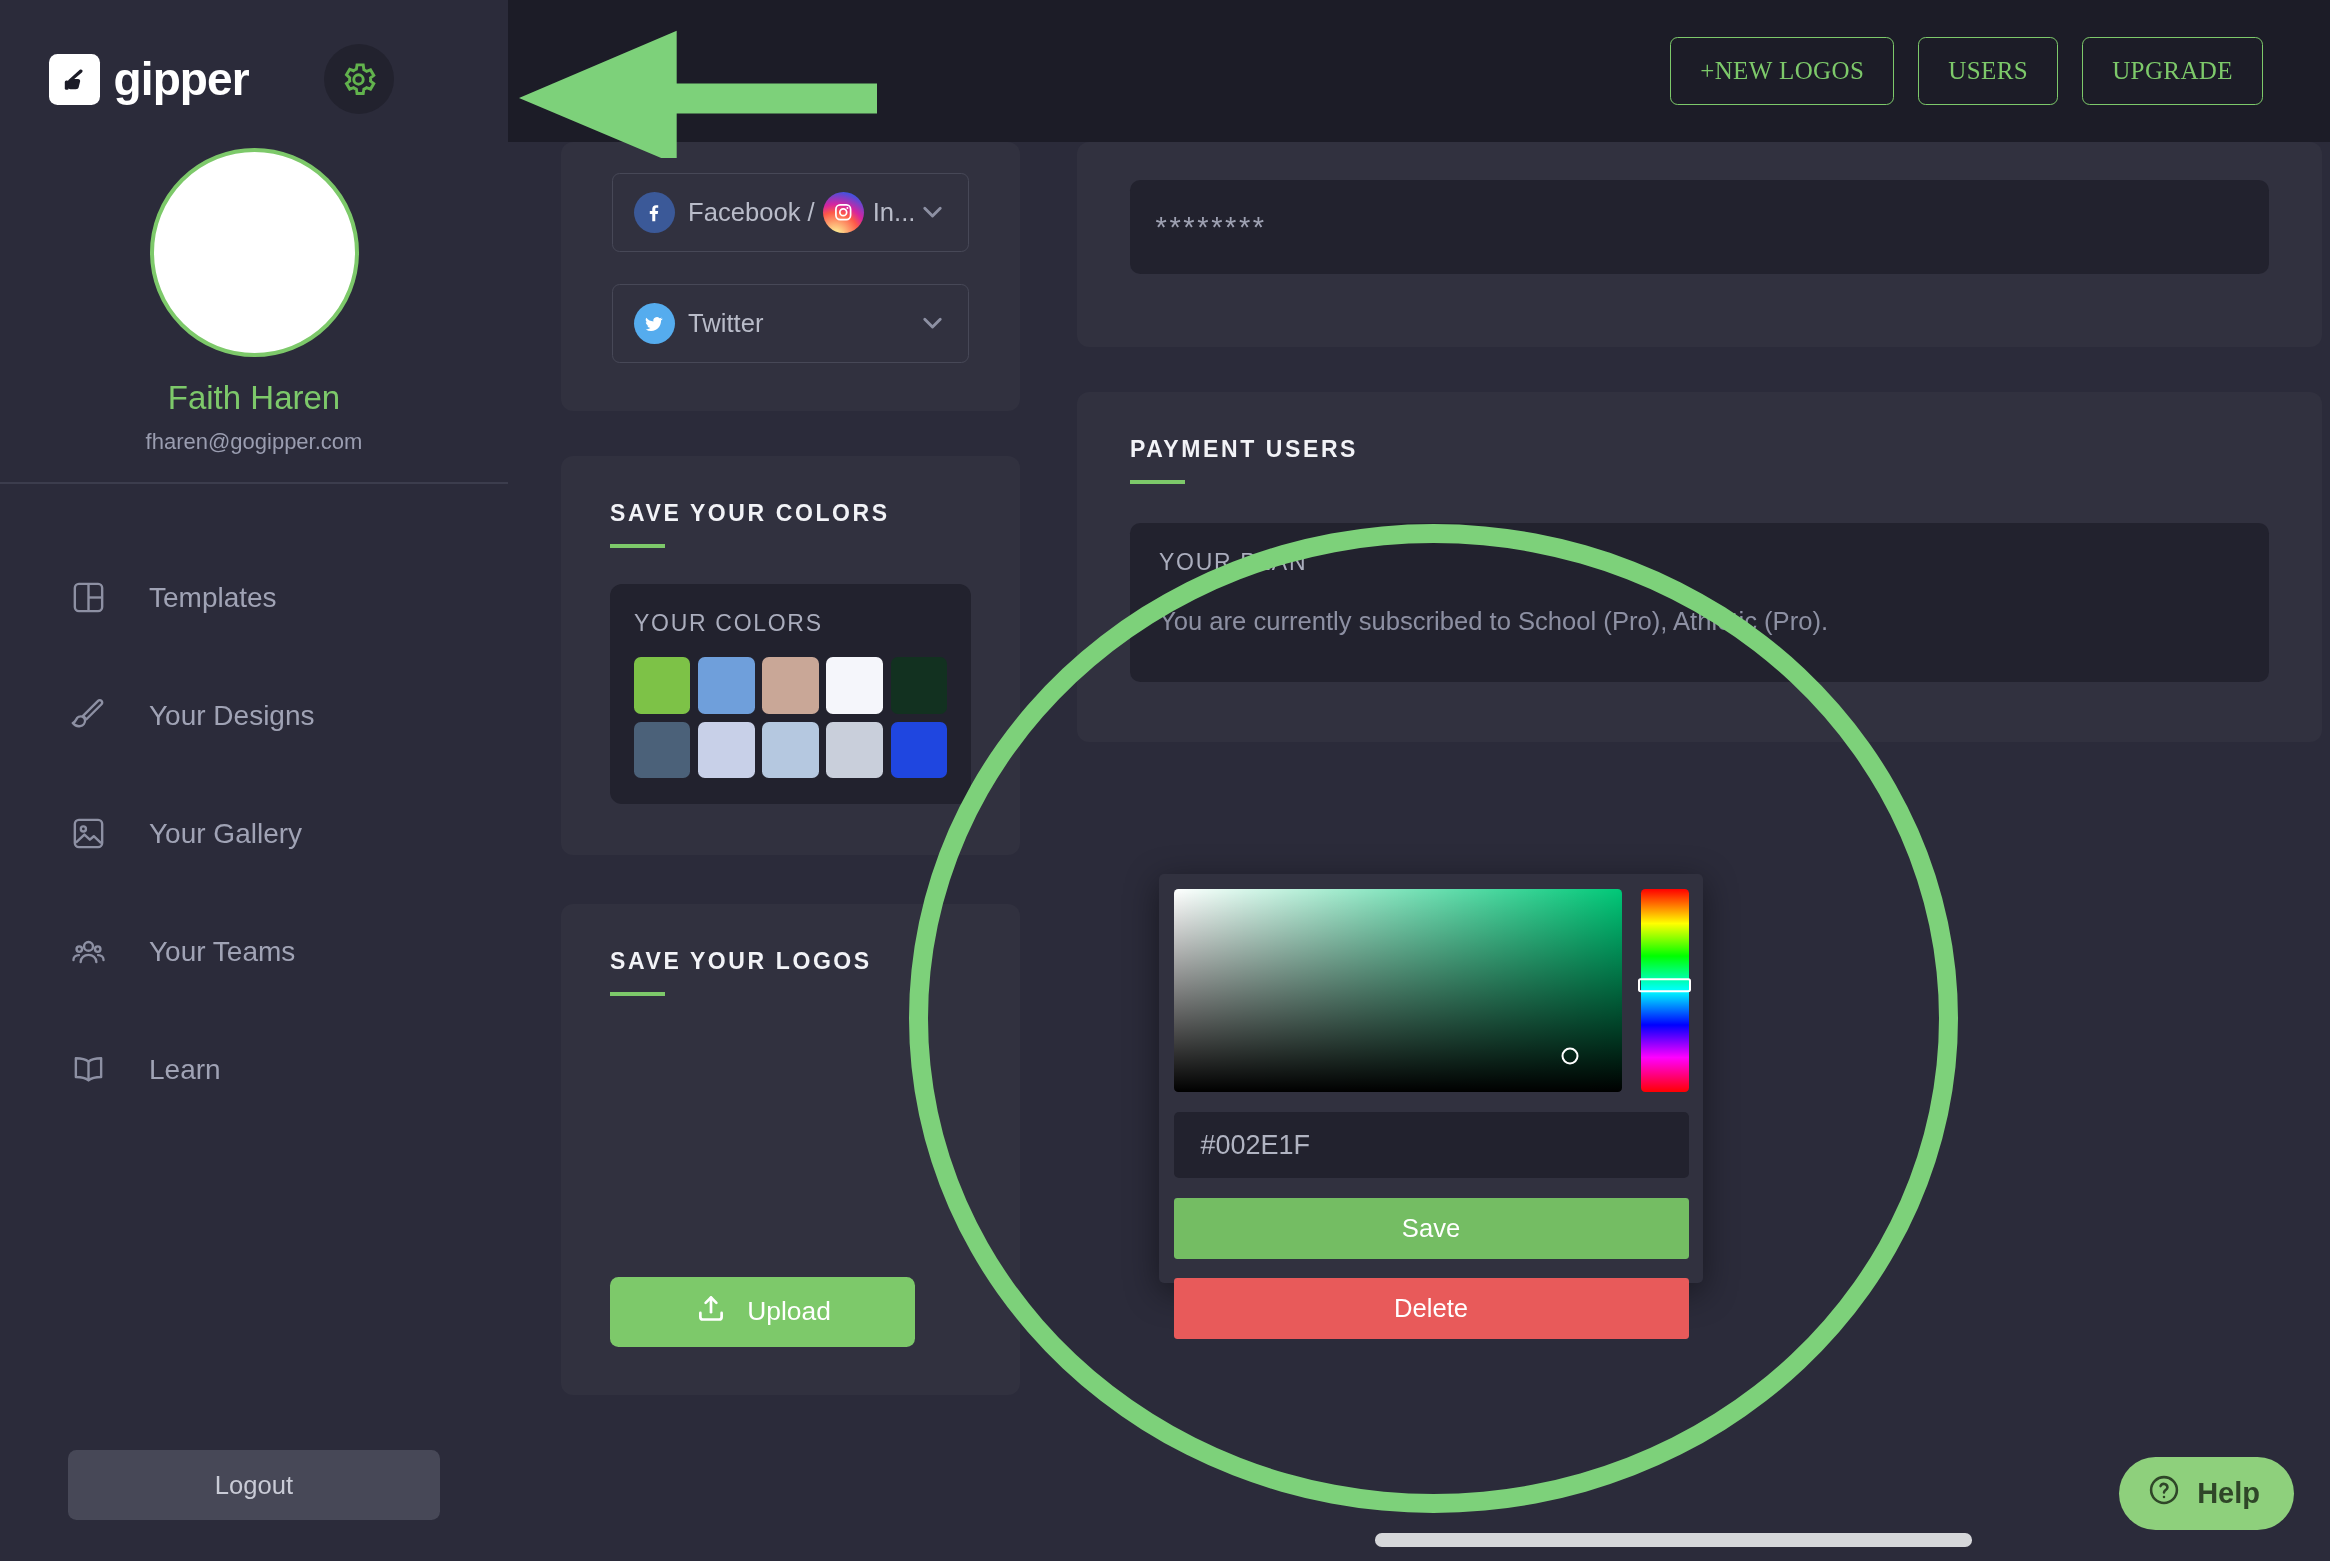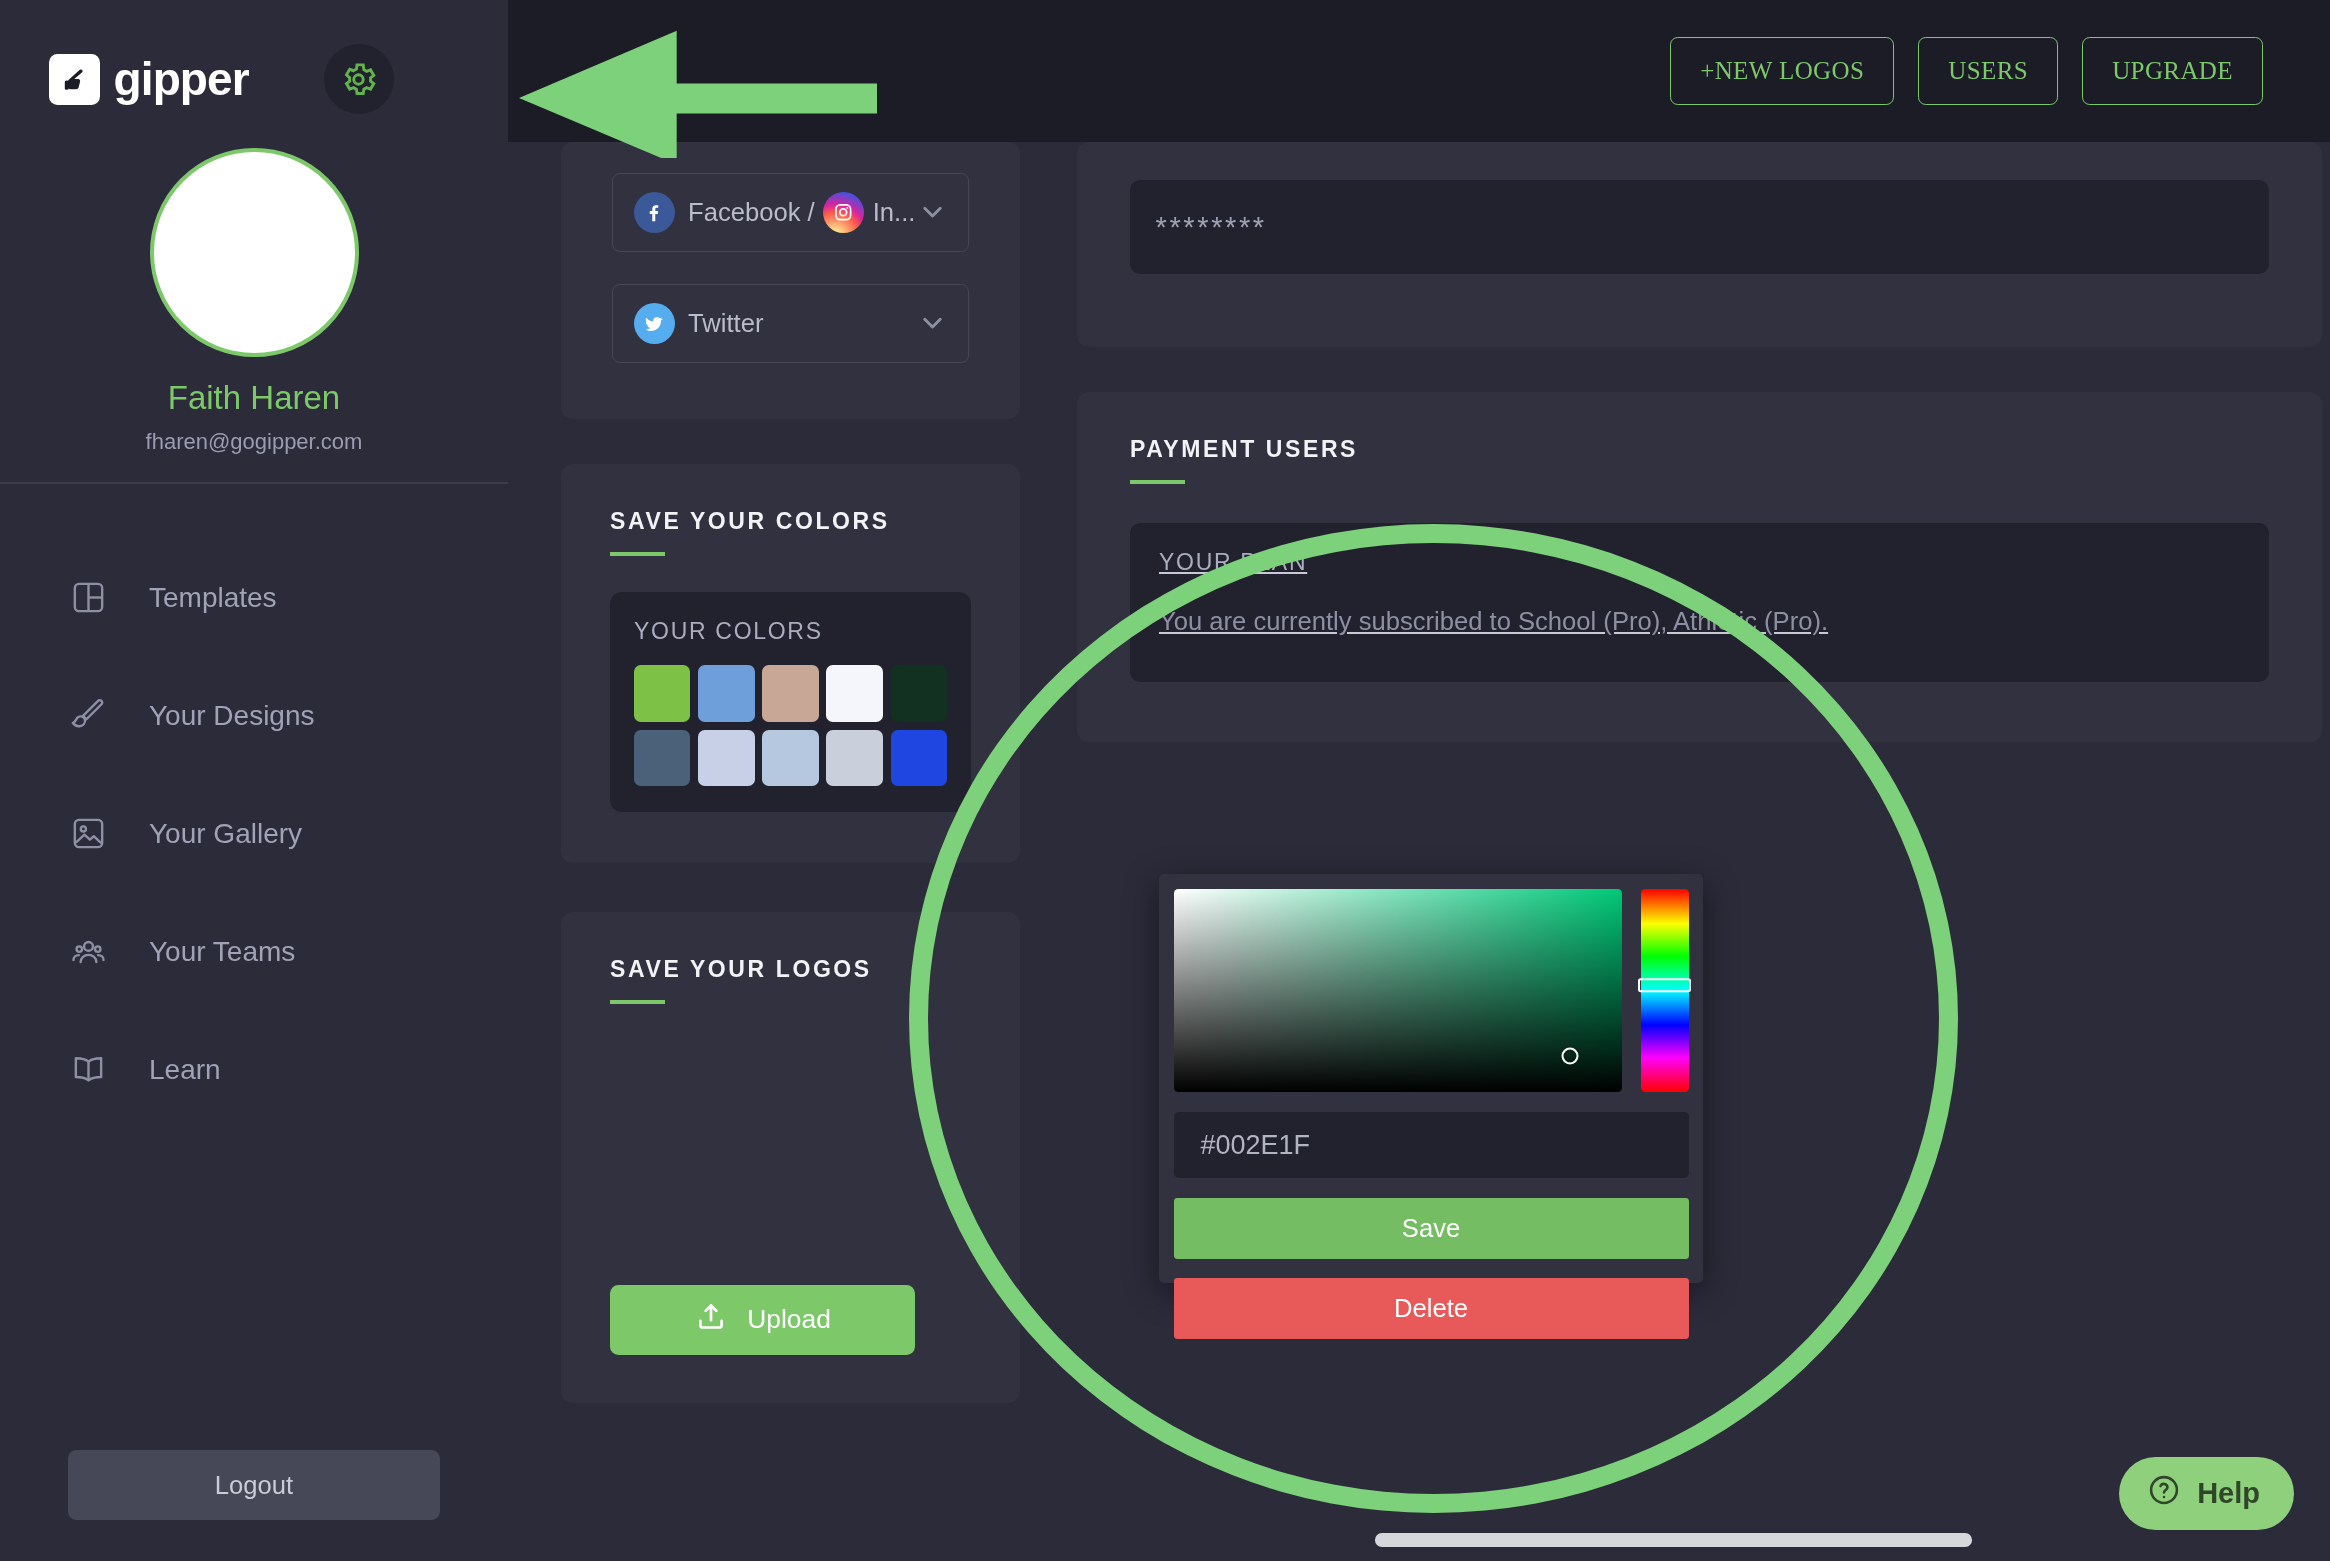--- a/index.html
+++ b/index.html
@@ -109,21 +109,21 @@
   .col-left { position: absolute; left: 53px; top: 0; width: 459px; }
   .card {
     background: #31313f; border-radius: 12px;
   }
   .card-social { padding: 31px 51px 48px 51px; }
   .select-box {
     height: 79px; border: 1.7px solid #474857; border-radius: 7.7px;
     display: flex; align-items: center; padding: 0 20.5px;
     margin-bottom: 32px; cursor: pointer;
   }
-  .select-box:last-child { margin-bottom: 8px; }
+  .select-box:last-child { margin-bottom: 0; }
   .sicon { width: 41px; height: 41px; border-radius: 50%; flex: 0 0 41px;
            display:flex; align-items:center; justify-content:center; }
   .sicon.fb { background: #3b5998; }
   .sicon.ig { background: radial-gradient(circle at 30% 107%, #fdf497 0%, #fdf497 5%, #fd5949 45%, #d6249f 60%, #285AEB 90%); }
   .sicon.tw { background: #55acee; }
   .select-label { flex: 1 1 auto; margin-left: 13.6px; font-size: 25.6px; color: #b9bcc9; white-space: nowrap; overflow: hidden; display:flex; align-items:center; gap: 8.5px;}
   .chev { color: #8d90a3; flex: 0 0 auto; }
 
   .section-title {
     font-size: 23px; letter-spacing: 2.6px; color: #f2f3f7;
@@ -154,21 +154,21 @@
   .col-right { position: absolute; left: 569px; top: 0; width: 1245px; }
   .card-pw { padding: 38px 53px 73px 53px; }
   .pw-field {
     background: #22222e; border-radius: 10.2px;
     height: 94px; display: flex; align-items: center;
     padding: 0 25.6px; color: #9ea1b2; font-size: 29px; letter-spacing: 2.6px;
   }
   .card-pay { margin-top: 45px; padding: 44px 53px 60px 53px; }
   .plan-box {
     background: #22222e; border-radius: 10.2px;
-    margin-top: 39px; padding: 25.6px 29px 39px 29px; text-decoration: underline;
+    margin-top: 39px; padding: 25.6px 29px 39px 29px;
   }
   .plan-label { font-size: 23px; letter-spacing: 1.7px; color: #aaadbd; }
   .plan-text { font-size: 25.6px; color: #8d90a3; line-height: 1.62; margin-top: 25.6px; }
 
   
   .picker {
     position: absolute; left: 651px; top: 732px;
     width: 544px; height: 409px;
     background: #31313f; border-radius: 5.1px;
     box-shadow: 0 8.5px 34px rgba(0,0,0,.45);

